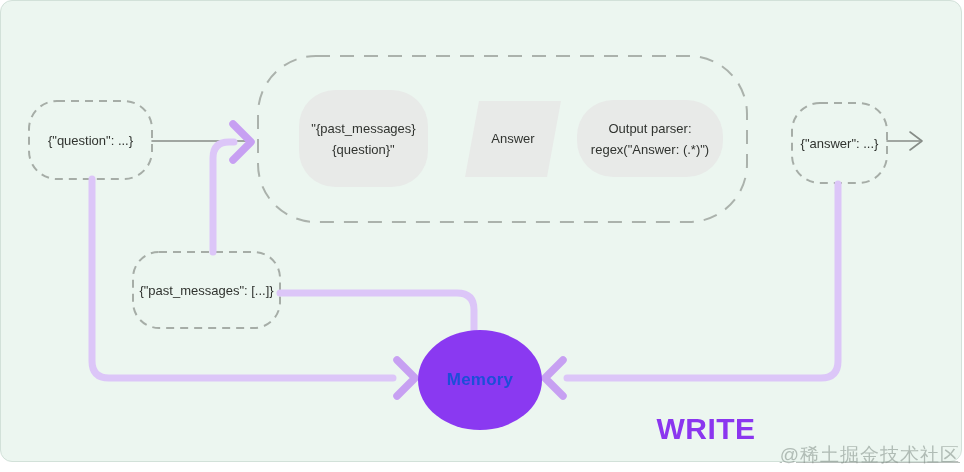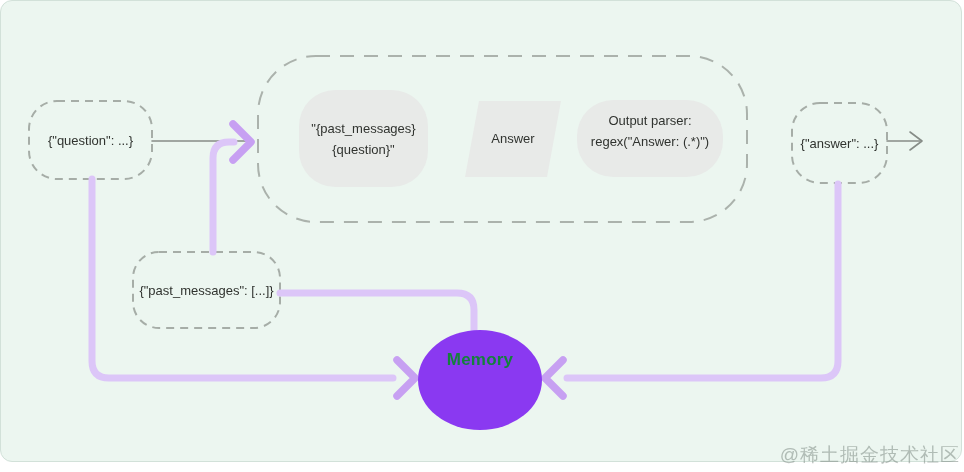--- a/index.html
+++ b/index.html
@@ -18,33 +18,33 @@
   .gray-line{fill:none;stroke:#868c87;stroke-width:1.6;stroke-linecap:round;stroke-linejoin:round;}
   .purple-line{fill:none;stroke:#dcc6f8;stroke-width:7;stroke-linecap:round;stroke-linejoin:round;}
   .purple-head{fill:none;stroke:#c7a0f2;stroke-width:7.5;stroke-linecap:round;stroke-linejoin:round;}
   .memory-fill{fill:#8a39f1;}
   .label{
     position:absolute;display:flex;align-items:center;justify-content:center;
     text-align:center;color:#30332f;font-size:13px;line-height:21px;
   }
   .label .lines span{display:block;}
   .memory-label{
-    position:absolute;left:418px;top:310px;width:124px;height:100px;
+    position:absolute;left:418px;top:330px;width:124px;height:100px;
     display:flex;align-items:center;justify-content:center;
-    color:#15803d;font-size:17px;font-weight:bold;letter-spacing:.2px;
+    color:#1d4ed8;font-size:17px;font-weight:bold;letter-spacing:.2px;
   }
   .rw-label{
     position:absolute;width:170px;text-align:center;
     color:#8b36ef;font-size:30px;font-weight:600;letter-spacing:.5px;
   }
   .read-pos{left:120px;top:412px;}
   .write-pos{left:621px;top:412px;}
   .watermark{
     position:absolute;right:4px;top:442px;width:300px;text-align:right;
-    color:rgba(128,140,133,0.55);font-size:19px;letter-spacing:1px;
+    color:rgba(128,140,133,0.55);font-size:19px;letter-spacing:1px;text-decoration:underline;
   }
 </style>
 </head>
 <body>
 
 <div class="canvas">
   <div class="mint-bg"></div>
 
   <svg class="diagram" width="964" height="472" viewBox="0 0 964 472">
 
@@ -80,29 +80,30 @@
 
   <div class="label" style="left:299px;top:90px;width:129px;height:97px;">
     <span class="lines">
       <span>"{past_messages}</span>
       <span>{question}"</span>
     </span>
   </div>
 
   <div class="label" style="left:465px;top:100px;width:96px;height:77px;">Answer</div>
 
-  <div class="label" style="left:577px;top:92px;width:146px;height:77px;text-align:center;">
+  <div class="label" style="left:577px;top:100px;width:146px;height:77px;text-align:center;">
     <span class="lines">
       <span>Output parser:</span>
       <span>regex("Answer: (.*)")</span>
     </span>
   </div>
 
   <div class="label" style="left:792px;top:103px;width:95px;height:80px;">{"answer": ...}</div>
 
   <div class="label" style="left:133px;top:252px;width:147px;height:76px;">{"past_messages": [...]}</div>
 
   <div class="memory-label">Memory</div>
 
 
+  <div class="rw-label write-pos">WRITE</div>
 
   <div class="watermark">@稀土掘金技术社区</div>
 </div>
 
 </body></html>

